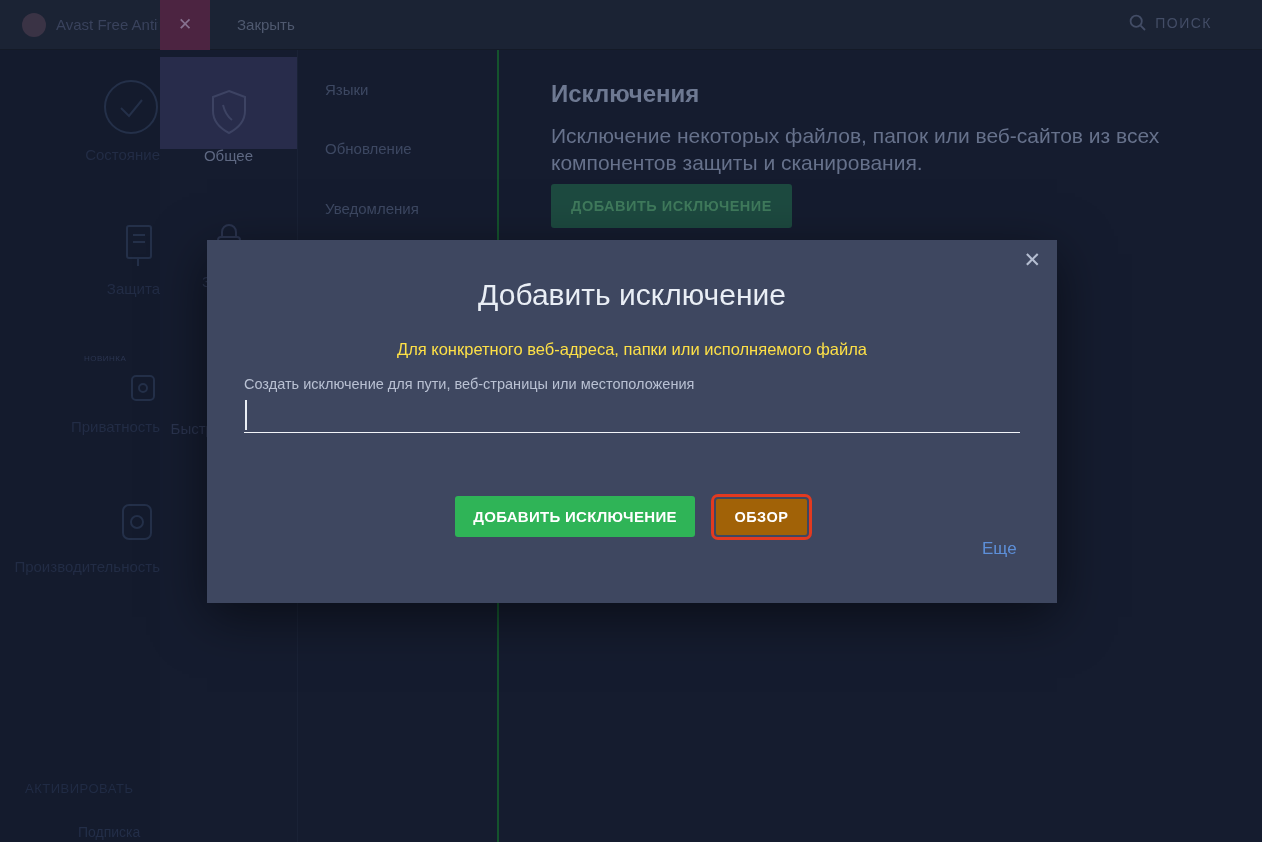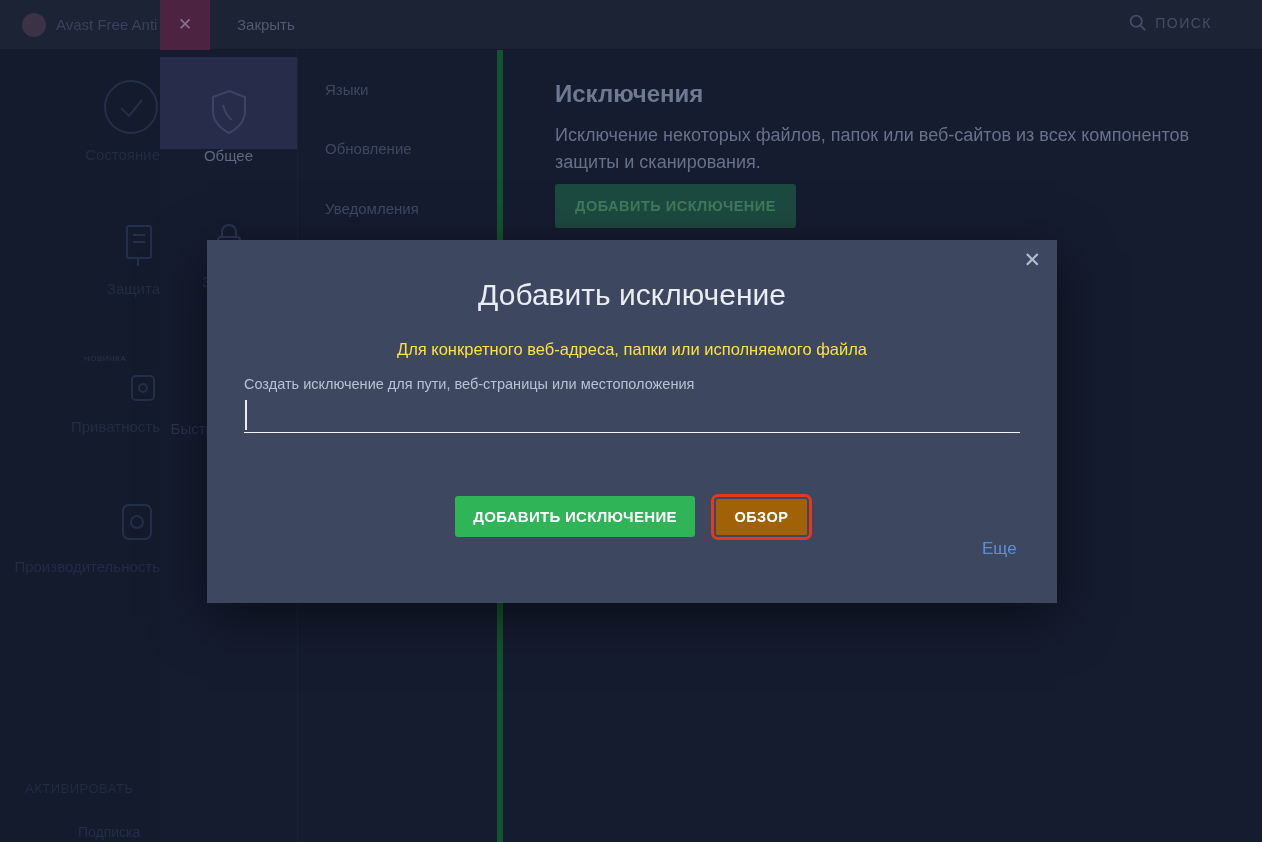--- a/index.html
+++ b/index.html
@@ -30,23 +30,23 @@
   .set-tab { position:absolute; left:0; width:137px; text-align:center; cursor:pointer; }
   .set-tab.selected { top:7px; height:92px; background:#282c4b; padding-top:31px; }
   .set-tab.selected .lbl { color:#5e6882; }
   .set-tab .lbl { display:block; font-size:15px; color:#2b344f; margin-top:7px; }
 
   
   .subnav { position:absolute; left:297px; top:50px; width:200px; height:792px; border-left:1px solid #1a2236; }
   .subnav-item { position:absolute; left:27px; font-size:15px; color:#3d4862; cursor:pointer; white-space:nowrap; }
 
   
-  .main { position:absolute; left:497px; top:50px; width:765px; height:792px; border-left:6px solid #14532d; }
+  .main { position:absolute; left:497px; top:50px; width:765px; height:792px; border-left:2px solid #14532d; }
   .content-title { position:absolute; left:52px; top:30px; font-size:24px; font-weight:bold; color:#6e7992; }
-  .content-desc { position:absolute; left:52px; top:72px; width:655px; font-size:18px; line-height:27px; color:#66718b; }
+  .content-desc { position:absolute; left:52px; top:72px; width:655px; font-size:21px; line-height:27px; color:#66718b; }
   .content-add-btn { position:absolute; left:52px; top:134px; width:241px; height:44px; background:#1d4a40; border:none; border-radius:3px; color:#3f7a5c; font-size:14.5px; font-weight:bold; letter-spacing:.5px; cursor:pointer; font-family:inherit; }
 
   
   .dialog { position:absolute; left:207px; top:240px; width:850px; height:363px; background:#3e4760; box-shadow:0 14px 50px rgba(0,0,0,.5); }
   .dlg-close { position:absolute; right:16px; top:8px; background:none; border:none; color:#b5bed1; font-size:21px; cursor:pointer; font-family:inherit; }
   .dlg-title { position:absolute; left:0; top:38px; width:100%; text-align:center; font-size:30px; font-weight:400; color:#e9eef5; }
   .dlg-sub { position:absolute; left:0; top:100px; width:100%; text-align:center; font-size:16.5px; color:#fde047; }
   .dlg-field-label { position:absolute; left:37px; top:136px; font-size:14.5px; color:#b9c1d3; }
   .dlg-input-wrap { position:absolute; left:37px; top:157px; width:776px; height:36px; border-bottom:1.5px solid #f2f5f9; }
   .dlg-input { position:absolute; left:4px; top:2px; width:768px; height:30px; background:transparent; border:none; outline:none; color:#eef1f6; font-size:16px; font-family:inherit; }

